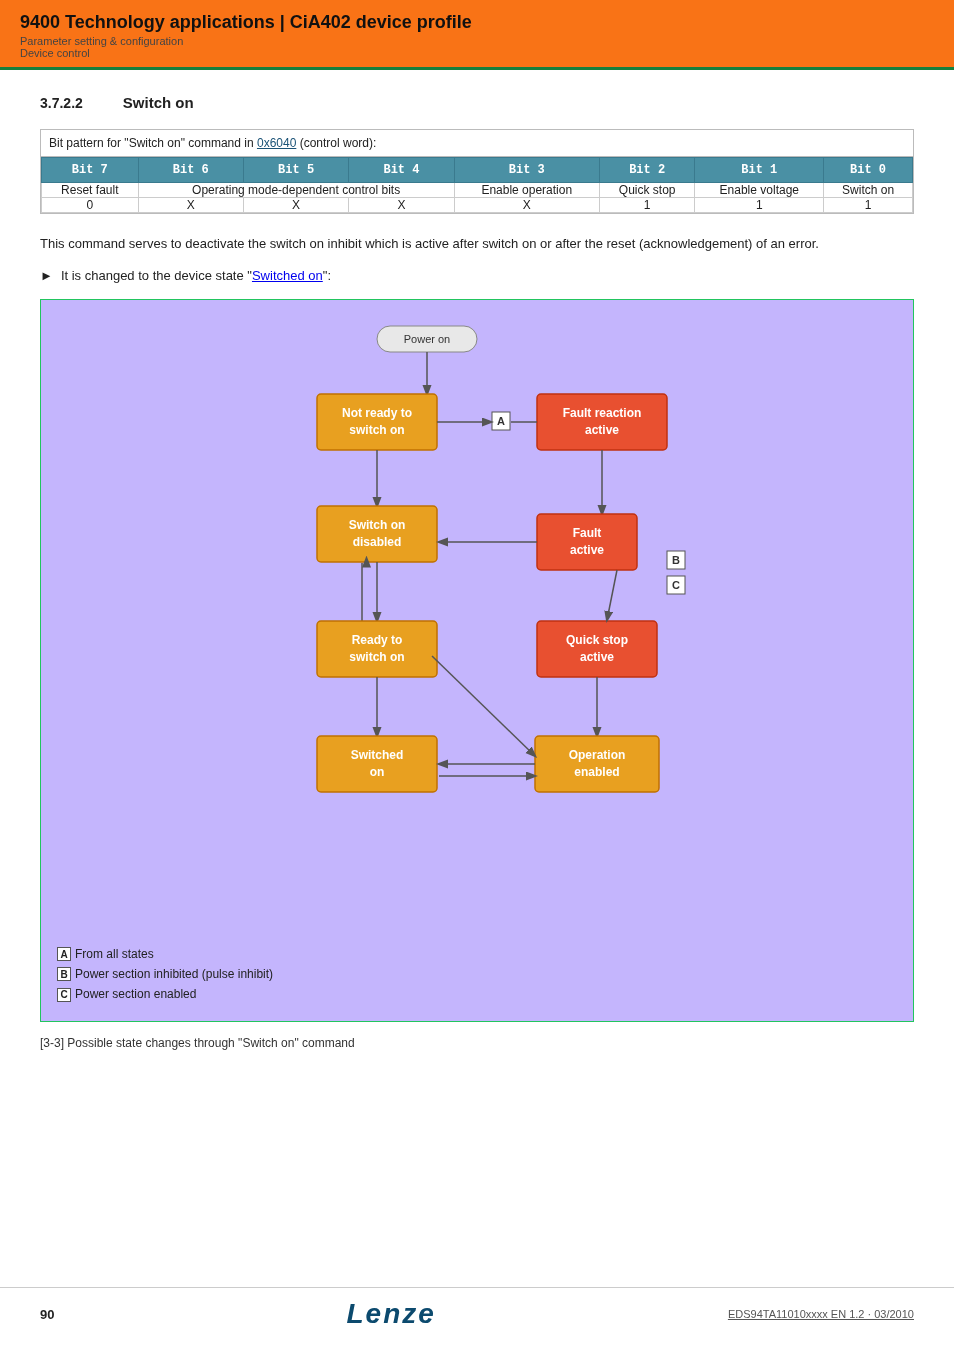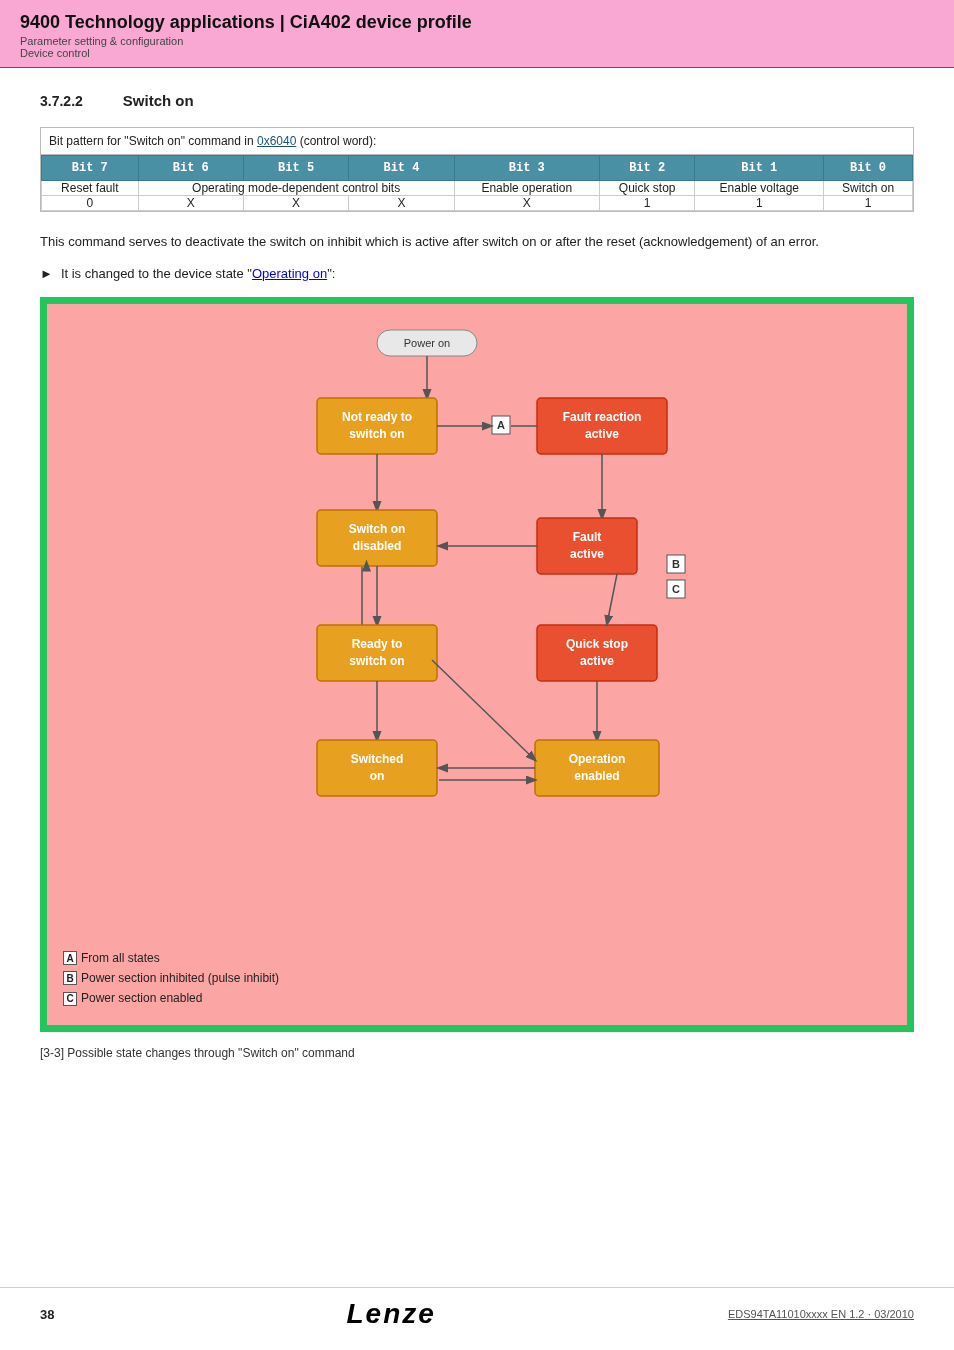--- a/index.html
+++ b/index.html
@@ -8,23 +8,23 @@
       font-size: 13px;
       background: #fff;
       color: #222;
       width: 954px;
       min-height: 1350px;
       position: relative;
     }
 
     
     .page-header {
-      background: #f9a8d4;
+      background: #f97316;
       padding: 12px 16px 8px 20px;
-      border-bottom: 1px solid #15803d;
+      border-bottom: 3px solid #15803d;
     }
     .page-header h1 {
       font-size: 18px;
       font-weight: bold;
       color: #111;
     }
     .page-header .breadcrumb {
       font-size: 11px;
       color: #444;
       margin-top: 2px;
@@ -110,25 +110,25 @@
       font-size: 13px;
     }
     .bullet-arrow {
       font-size: 13px;
       margin-top: 0px;
       color: #222;
     }
 
     
     .diagram-container {
-      border: 7px solid #22c55e;
+      border: 1px solid #22c55e;
       padding: 16px;
       margin-bottom: 14px;
       position: relative;
-      background: #fca5a5;
+      background: #c4b5fd;
     }
 
     
     .diagram-svg {
       display: block;
       margin: 0 auto;
     }
 
     
     .legend {
@@ -176,21 +176,21 @@
     }
     .footer-page-num {
       font-size: 13px;
       font-weight: bold;
     }
     .footer-logo {
       font-size: 28px;
       font-weight: bold;
       letter-spacing: 2px;
       font-style: italic;
-      color: #000000;
+      color: #0c4a6e;
     }
     .footer-doc-ref {
       font-size: 11px;
       color: #555;
       text-decoration: underline;
     }
   </style>
 </head>
 <body>
 
@@ -250,21 +250,21 @@
       </tbody>
     </table>
   </div>
 
   
   <p class="description">This command serves to deactivate the switch on inhibit which is active after switch on or after the reset (acknowledgement) of an error.</p>
 
   
   <div class="bullet-point">
     <span class="bullet-arrow">►</span>
-    <span>It is changed to the device state "<a href="#">Operating on</a>":</span>
+    <span>It is changed to the device state "<a href="#">Switched on</a>":</span>
   </div>
 
   
   <div class="diagram-container">
     <svg class="diagram-svg" width="660" height="620" viewBox="0 0 660 620">
 
       <rect x="230" y="10" width="100" height="26" rx="13" fill="#e8e8e8" stroke="#888" stroke-width="1"></rect>
       <text x="280" y="27" text-anchor="middle" font-size="11" fill="#333" font-family="Arial">Power on</text>
 
       <line x1="280" y1="36" x2="280" y2="78" stroke="#555" stroke-width="1.5" marker-end="url(#arrow)"></line>
@@ -364,16 +364,16 @@
       </div>
     </div>
   </div>
 
   
   <p class="figure-caption">[3-3]   Possible state changes through "Switch on" command</p>
 
 </div>
 
 <div class="page-footer">
-  <span class="footer-page-num">38</span>
+  <span class="footer-page-num">90</span>
   <span class="footer-logo">Lenze</span>
   <span class="footer-doc-ref">EDS94TA11010xxxx EN 1.2 · 03/2010</span>
 </div>
 
 </body></html>

